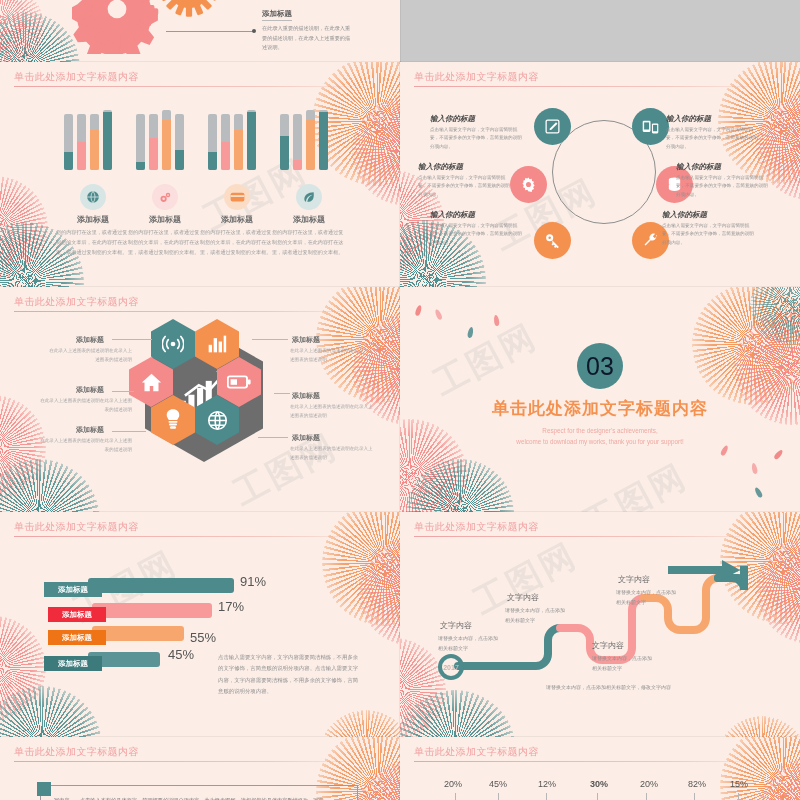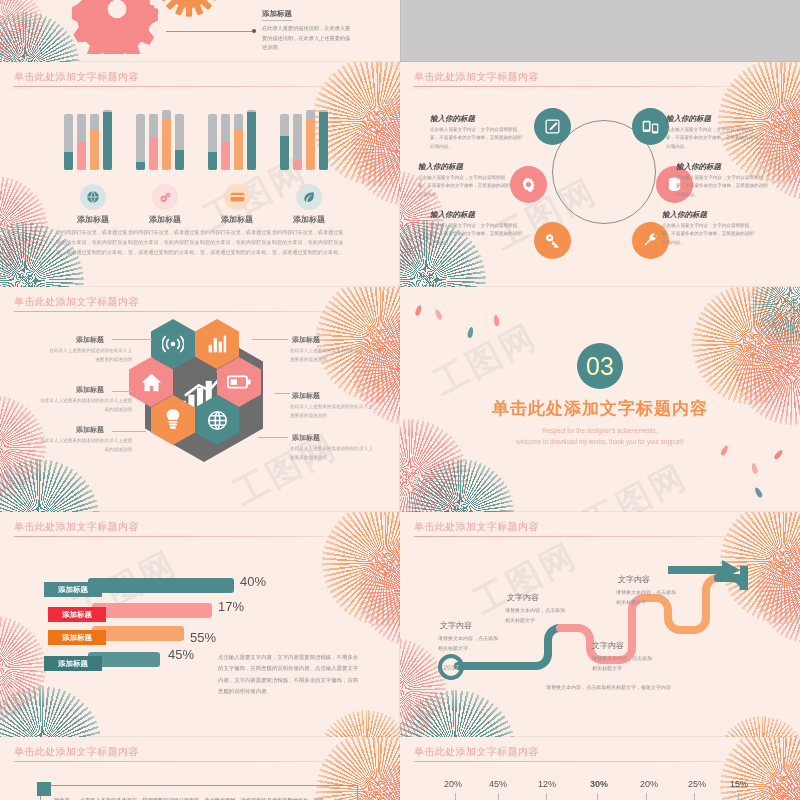--- a/index.html
+++ b/index.html
@@ -72,21 +72,21 @@
         clip-path:polygon(50% 0,100% 25%,100% 75%,50% 100%,0 75%,0 25%);
         display:flex; align-items:center; justify-content:center;}
   .hexbg{ position:absolute; width:118px; height:134px; background:#6d6d6d;
         clip-path:polygon(50% 0,100% 25%,100% 75%,50% 100%,0 75%,0 25%);}
   .hxlbl{ position:absolute; font-size:7px; font-weight:bold; color:#6e6e6e;}
   .hxbody{ position:absolute; font-size:4.6px; color:#a3a3a3; line-height:1.95; width:86px;}
   .leader{ position:absolute; height:1px; background:#b9b9b9;}
 
   
   .bignum{ position:absolute; width:46px; height:46px; border-radius:50%; background:#4c8a8c;
-           color:#fef9c3; font-size:25px; display:flex; align-items:center; justify-content:center; }
+           color:#0f172a; font-size:25px; display:flex; align-items:center; justify-content:center; }
   .bigtitle{ position:absolute; width:100%; text-align:center; color:#f5914f; font-weight:bold;
              font-size:17px; letter-spacing:1px;}
   .bigsub{ position:absolute; width:100%; text-align:center; color:#efa9a2; font-size:6.3px; line-height:1.75;}
 
   
   .hb{ position:absolute; height:15px; border-radius:3px;}
   .hbtag{ position:absolute; height:15px; width:58px; display:flex; align-items:center;
           justify-content:center; color:#fff; font-size:7.5px; font-weight:bold; }
   .hbtag::after{ content:""; position:absolute; left:6px; bottom:-5px; width:0;height:0;
           border-left:9px solid transparent; border-right:9px solid transparent; }
@@ -489,21 +489,21 @@
   <div class="wm" style="left:70px;top:52px;">工图网</div>
 
   <div class="flower fl-orange" style="left:322px;top:-12px;width:126px;height:126px;"></div>
   <div class="flower fl-pink" style="left:358px;top:24px;width:110px;height:110px;"></div>
   <div class="flower fl-pink" style="left:-58px;top:104px;width:104px;height:104px;"></div>
   <div class="flower fl-teal" style="left:-18px;top:174px;width:120px;height:120px;"></div>
   <div class="flower fl-orange" style="left:318px;top:198px;width:96px;height:96px;"></div>
 
   <div class="hb" style="left:88px;top:66px;width:146px;background:#4c8a8c;"></div>
   <div class="hbtag" style="left:44px;top:70px;background:#4c8a8c;">添加标题</div>
-  <div class="hbval" style="left:240px;top:62px;">40%</div>
+  <div class="hbval" style="left:240px;top:62px;">91%</div>
 
   <div class="hb" style="left:92px;top:91px;width:120px;background:#f99a9a;"></div>
   <div class="hbtag" style="left:48px;top:95px;background:#f02b3c;">添加标题</div>
   <div class="hbval" style="left:218px;top:87px;">17%</div>
 
   <div class="hb" style="left:92px;top:114px;width:92px;background:#f7a76e;"></div>
   <div class="hbtag" style="left:48px;top:118px;background:#ef7416;">添加标题</div>
   <div class="hbval" style="left:190px;top:110px;margin-top:8px;">55%</div>
 
   <div class="hb" style="left:88px;top:140px;width:72px;background:#5b9496;"></div>
@@ -570,21 +570,21 @@
   <div class="sl-rule"></div>
 
   <div class="flower fl-orange" style="left:320px;top:-14px;width:126px;height:126px;"></div>
   <div class="flower fl-pink" style="left:356px;top:20px;width:112px;height:112px;"></div>
 
   <div class="axislbl" style="left:44px;top:42px;">20%</div>
   <div class="axislbl" style="left:89px;top:42px;">45%</div>
   <div class="axislbl" style="left:138px;top:42px;">12%</div>
   <div class="axislbl" style="left:190px;top:42px;font-weight:bold;">30%</div>
   <div class="axislbl" style="left:240px;top:42px;">20%</div>
-  <div class="axislbl" style="left:288px;top:42px;">25%</div>
+  <div class="axislbl" style="left:288px;top:42px;">82%</div>
   <div class="axislbl" style="left:330px;top:42px;">15%</div>
 
   <div class="tick" style="left:55px;top:56px;"></div>
   <div class="tick" style="left:98px;top:56px;"></div>
   <div class="tick" style="left:146px;top:56px;"></div>
   <div class="tick" style="left:197px;top:56px;"></div>
   <div class="tick" style="left:246px;top:56px;"></div>
   <div class="tick" style="left:294px;top:56px;"></div>
   <div class="tick" style="left:338px;top:56px;"></div>
 </div>

